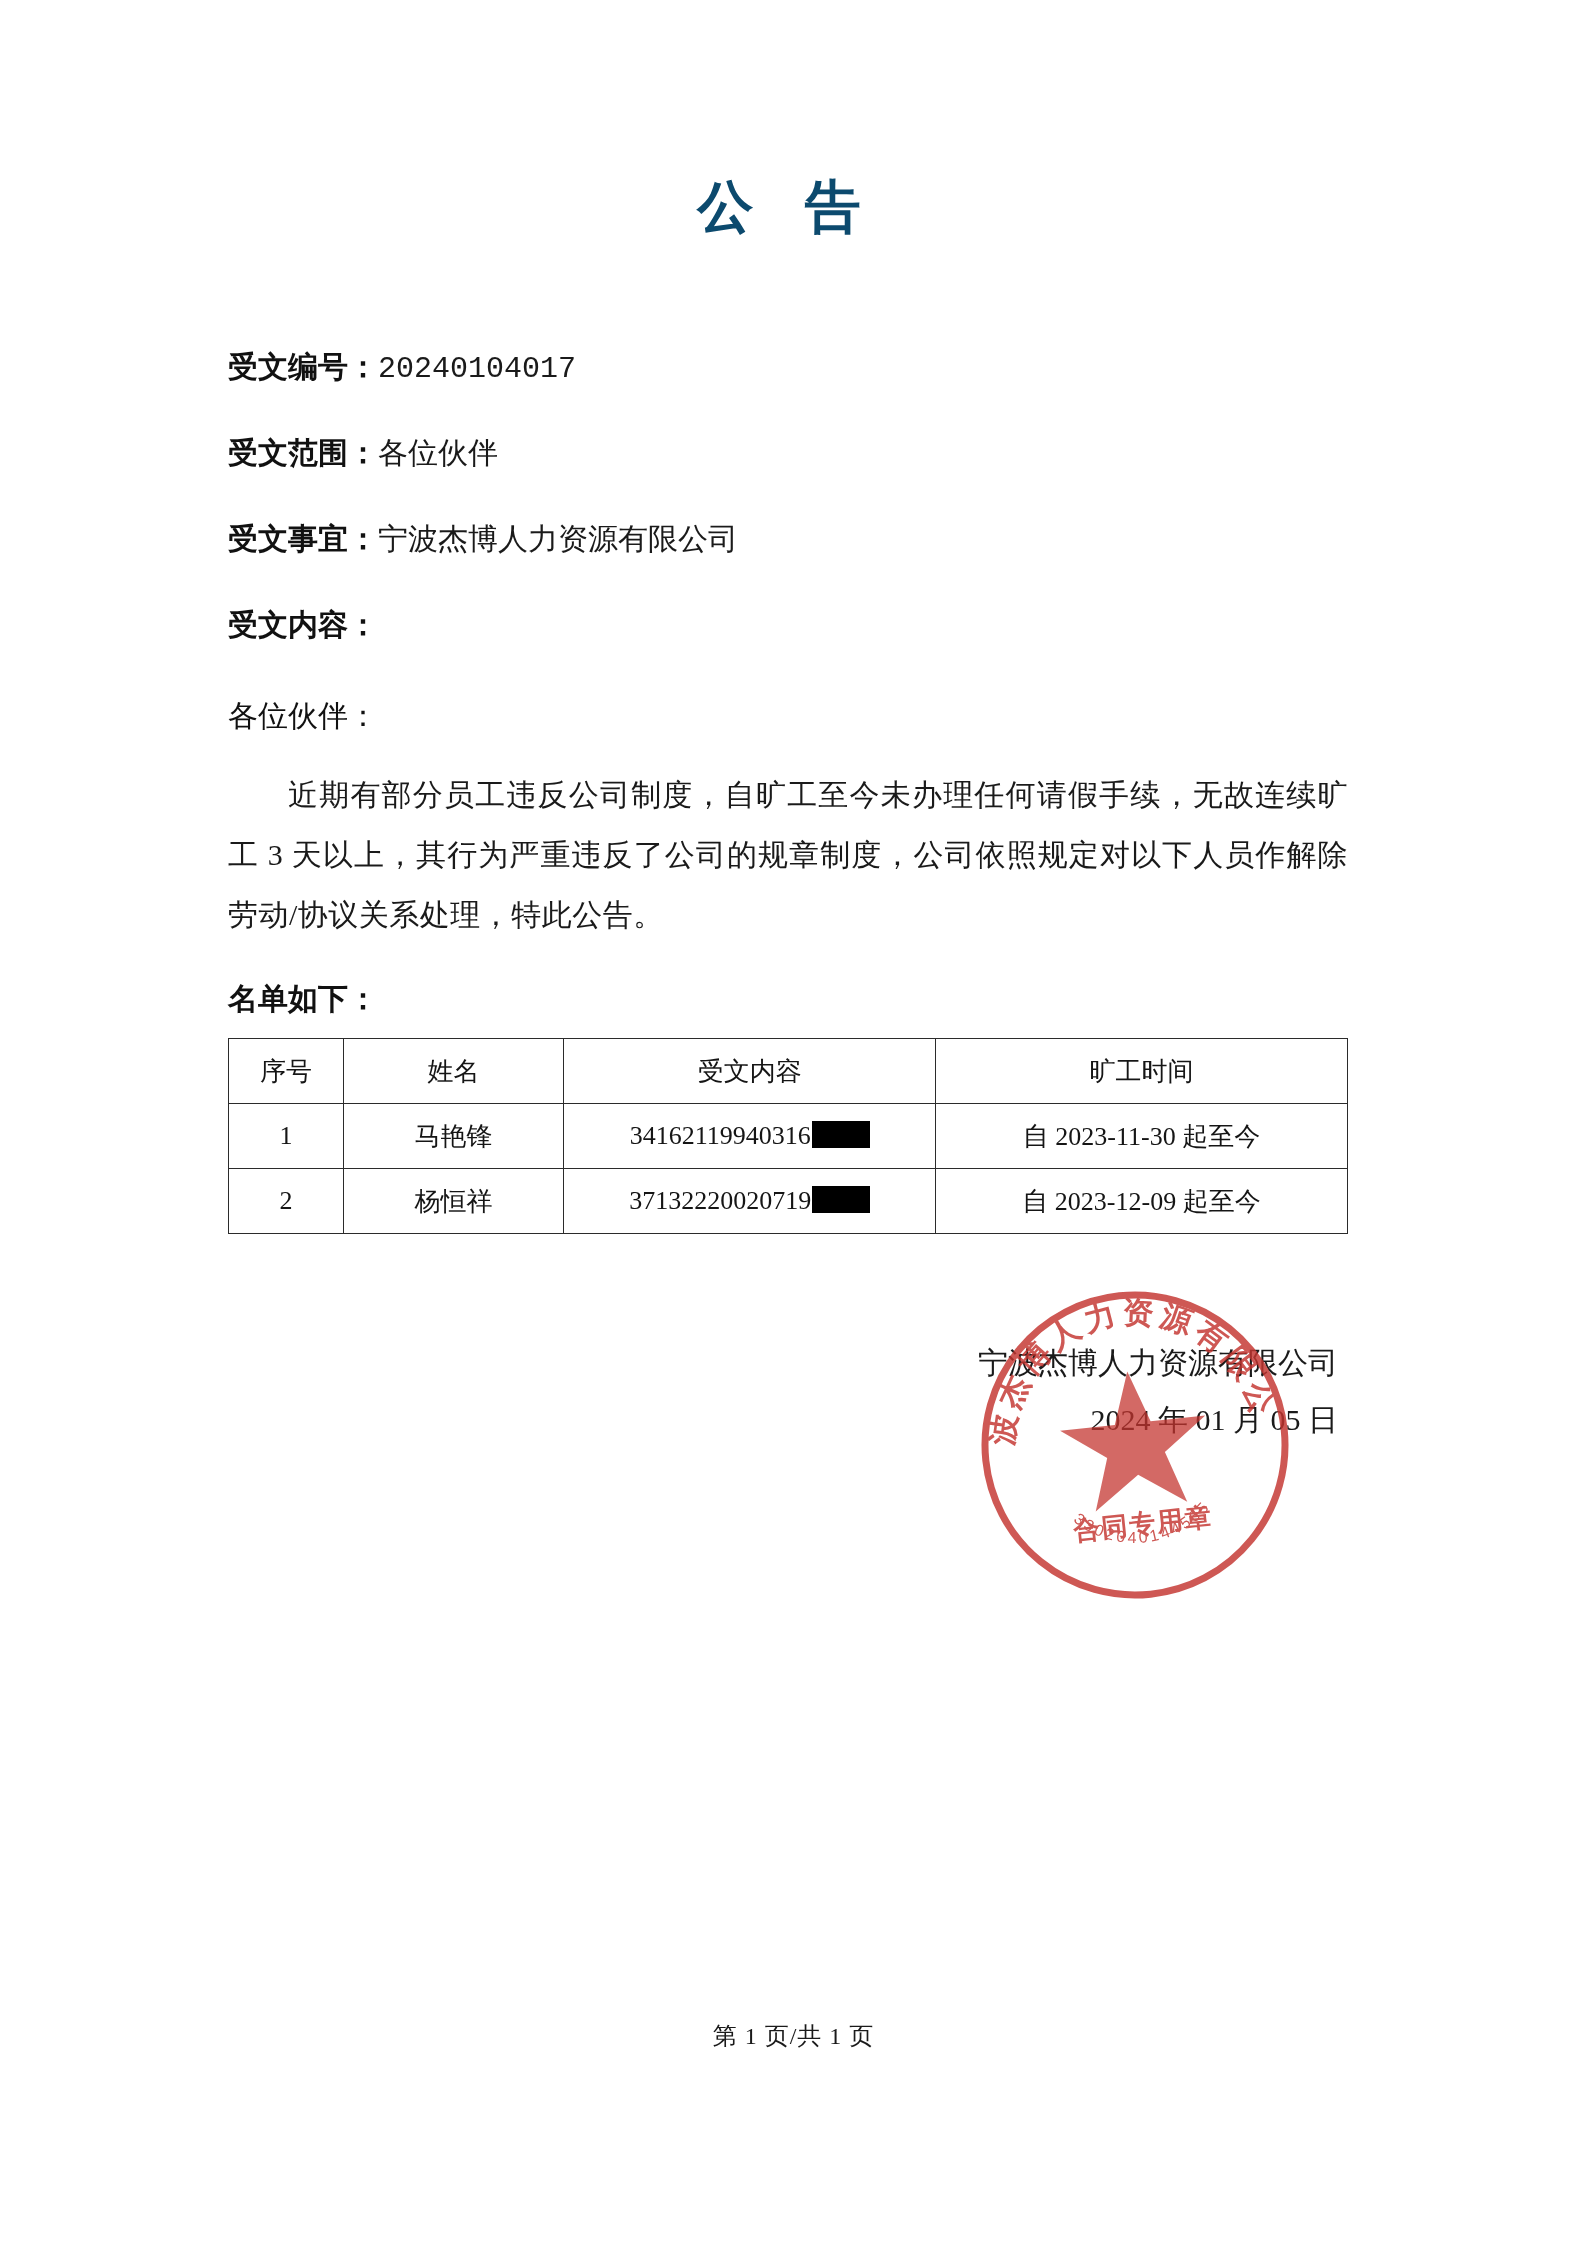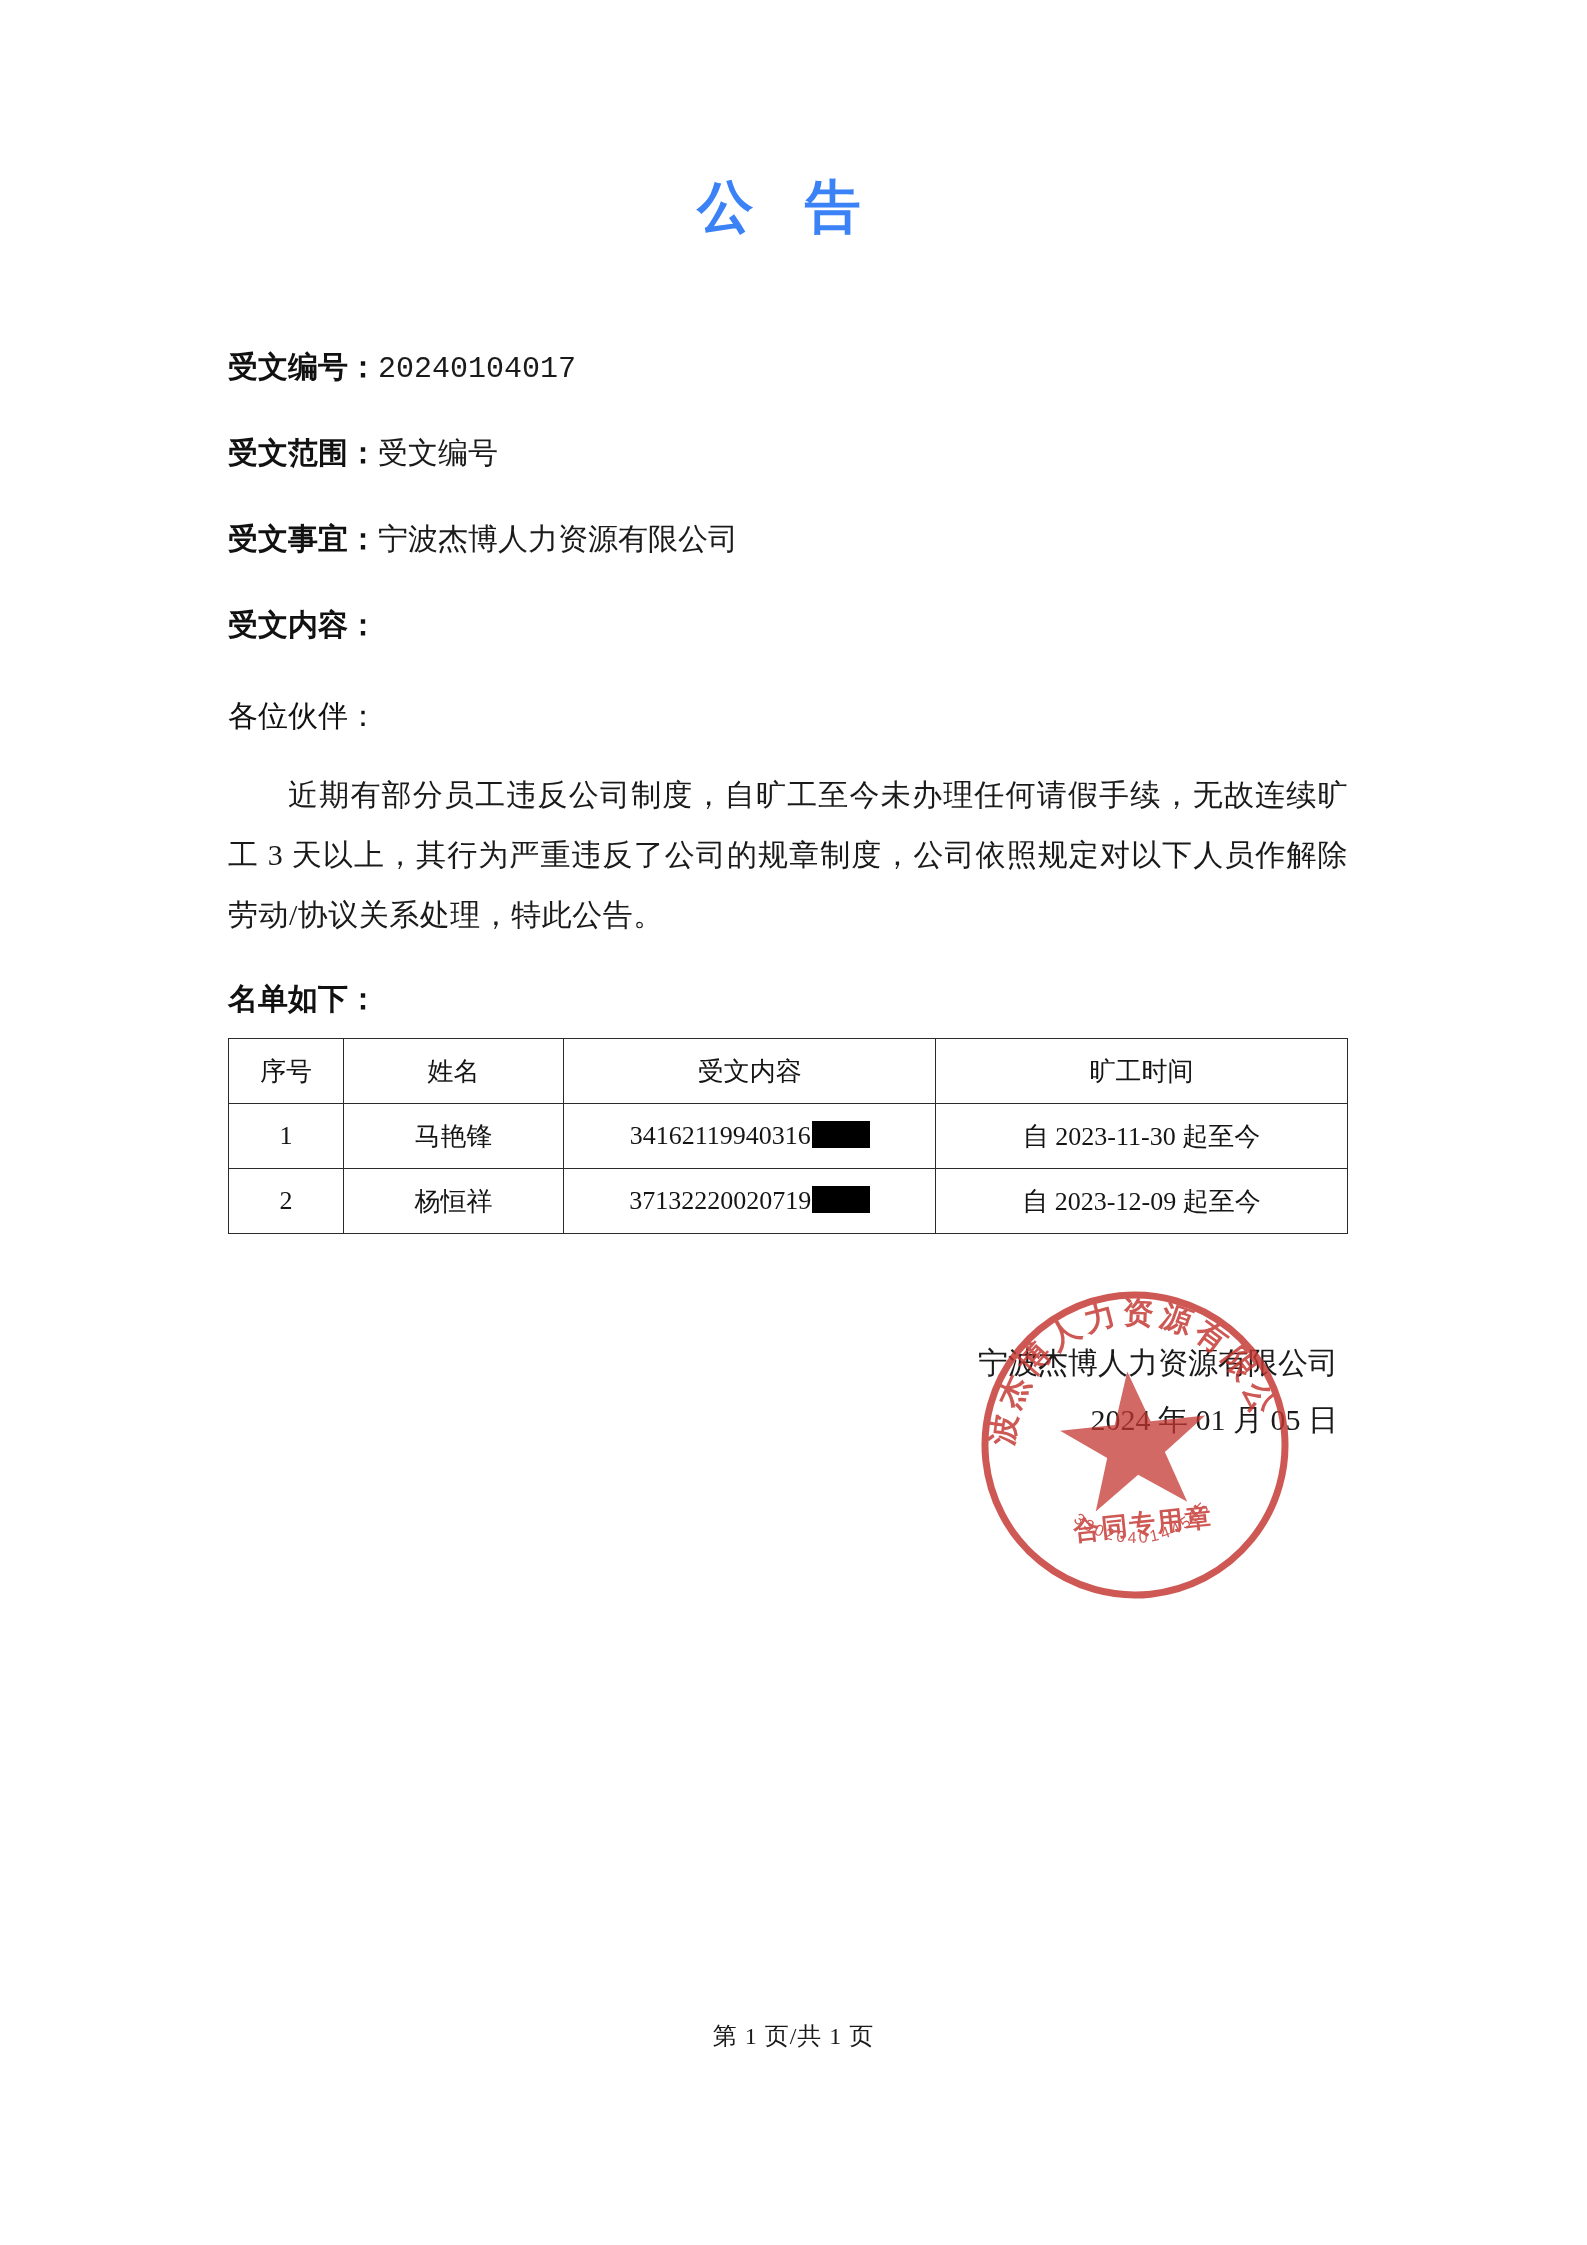--- a/index.html
+++ b/index.html
@@ -28,21 +28,21 @@
     top: 0;
     width: 1120px;
   }
   .doc-title {
     text-align: center;
     font-size: 56px;
     font-weight: bold;
     letter-spacing: 18px;
     margin-top: 170px;
     font-family: "Liberation Sans", "DejaVu Sans", sans-serif;
-    color: #3b82f6;
+    color: #0c4a6e;
   }
   .field-row {
     font-size: 30px;
     margin-top: 42px;
     line-height: 1.4;
     white-space: nowrap;
   }
   .field-label {
     font-weight: bold;
     font-family: "Liberation Sans", "DejaVu Sans", sans-serif;
@@ -152,21 +152,21 @@
 <div class="page">
   <div class="content">
 
     <div class="doc-title">公  告</div>
 
     <div class="field-row first">
       <span class="field-label">受文编号：</span><span class="field-value">20240104017</span>
     </div>
 
     <div class="field-row">
-      <span class="field-label">受文范围：</span><span class="field-value">受文编号</span>
+      <span class="field-label">受文范围：</span><span class="field-value">各位伙伴</span>
     </div>
 
     <div class="field-row">
       <span class="field-label">受文事宜：</span><span class="field-value">宁波杰博人力资源有限公司</span>
     </div>
 
     <div class="field-row">
       <span class="field-label">受文内容：</span><span class="field-value"></span>
     </div>
 

